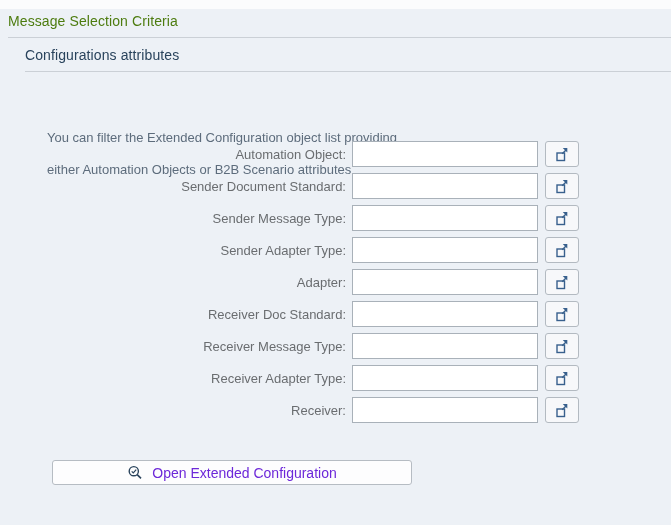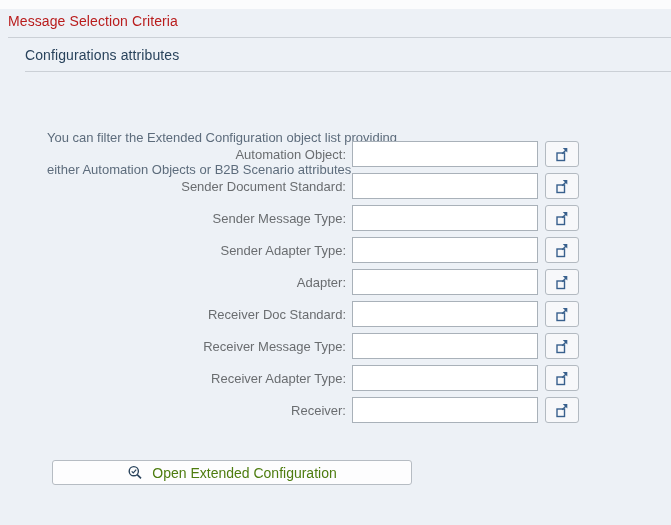--- a/index.html
+++ b/index.html
@@ -9,21 +9,21 @@
     font-family:"Liberation Sans", sans-serif;
     position:relative;overflow:hidden;
     -webkit-font-smoothing:antialiased;
   }
   .top-strip{
     position:absolute;left:0;top:0;right:0;height:9px;
     background:#fbfcfd;
   }
   .page-title{
     position:absolute;left:8px;top:13px;
-    font-size:14px;color:#b91c1c;letter-spacing:.1px;
+    font-size:14px;color:#4d7c0f;letter-spacing:.1px;
   }
   .divider{
     position:absolute;right:0;height:1px;background:#cbd0d6;
   }
   .divider.d1{left:8px;top:37px;}
   .divider.d2{left:25px;top:71px;}
   .section-title{
     position:absolute;left:25px;top:47px;
     font-size:14px;color:#29435c;letter-spacing:.1px;
   }
@@ -66,21 +66,21 @@
   .vh-btn svg{display:block;}
 
   .open-btn{
     position:absolute;left:52px;top:460px;
     box-sizing:border-box;
     width:360px;height:25px;
     border:1px solid #b6bcc3;border-radius:3px;
     background:#fdfdfe;
     display:flex;align-items:center;justify-content:center;gap:9px;
     font-family:"Liberation Sans", sans-serif;
-    font-size:14px;color:#4d7c0f;
+    font-size:14px;color:#6d28d9;
     cursor:pointer;padding:0;
   }
   .open-btn svg{display:block;}
 </style>
 </head>
 <body>
 
 <div class="top-strip"></div>
 
 <div class="page-title">Message Selection Criteria</div>

